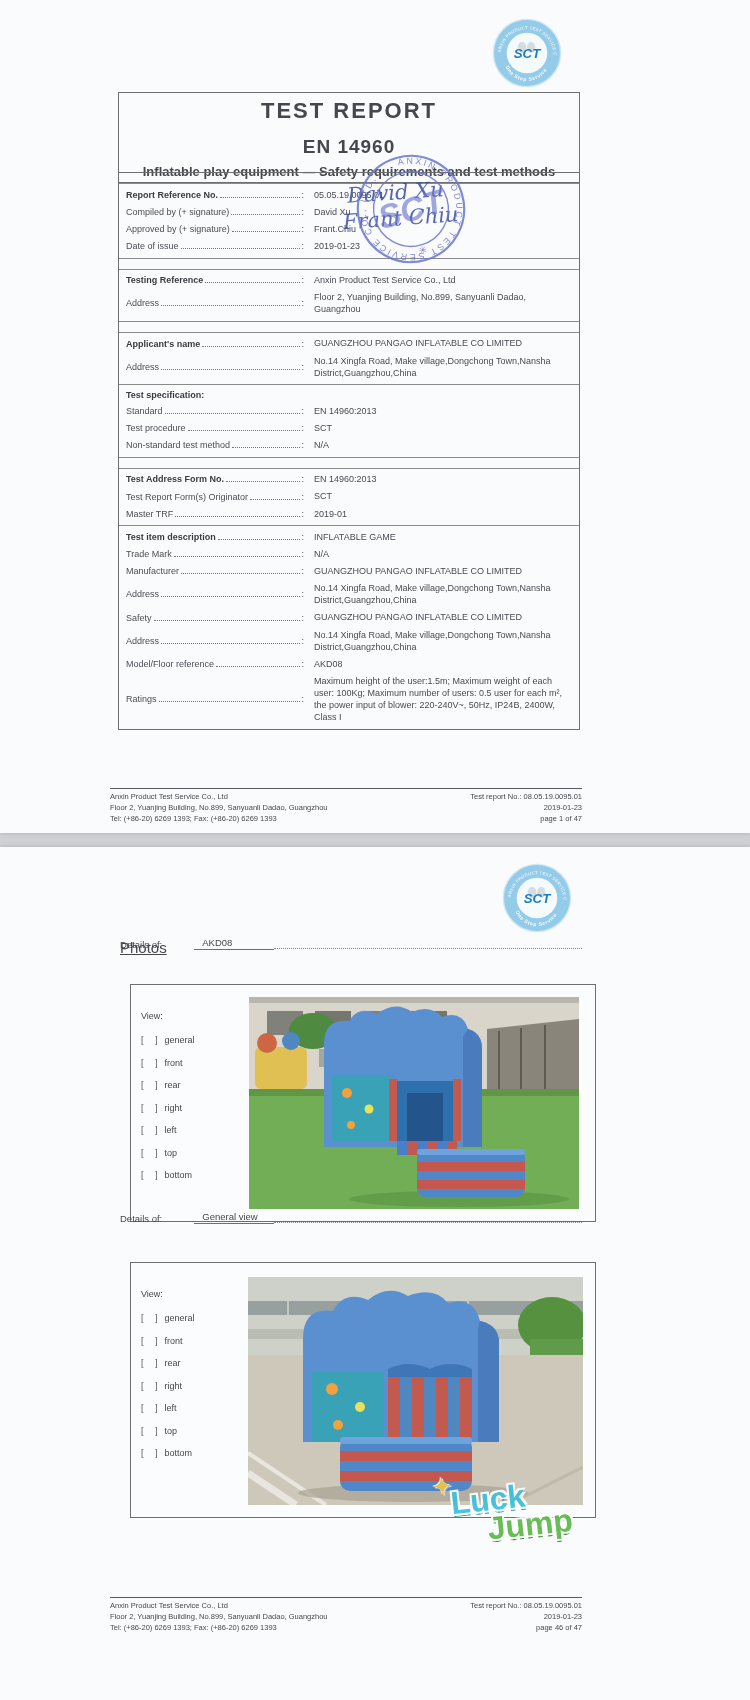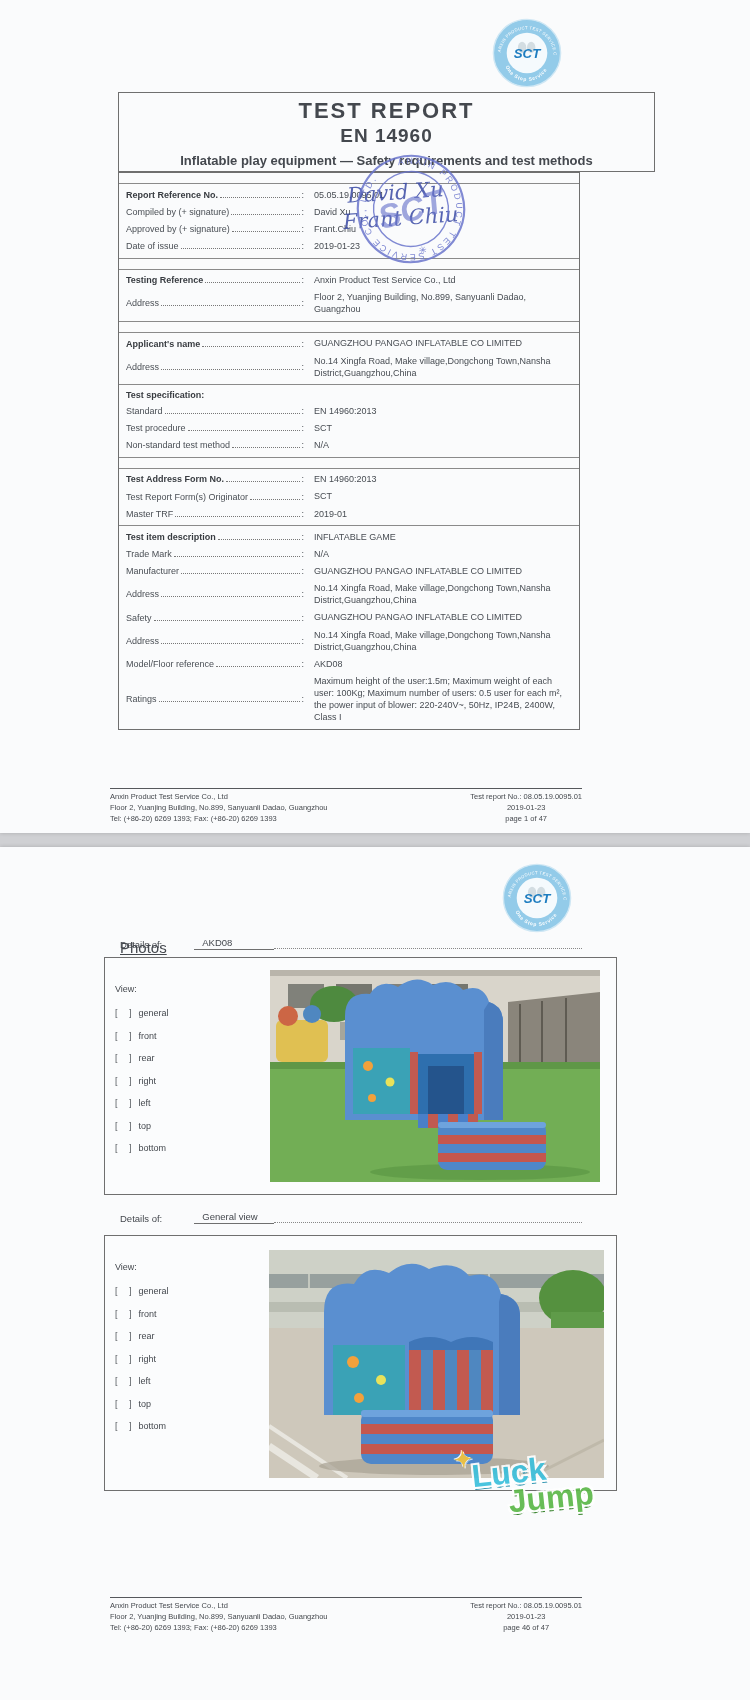--- a/index.html
+++ b/index.html
@@ -13,26 +13,26 @@
   #page1 { height:833px; }
   #page2 { height:853px; margin-top:14px; }
 
   
   .sct-logo { position:absolute; width:70px; height:70px; }
   #page1 .sct-logo { left:492px; top:18px; }
   #page2 .sct-logo { left:502px; top:16px; }
 
   
   .header-box {
-    position:absolute; left:118px; top:92px; width:537px;
+    position:absolute; left:118px; top:92px; width:462px;
     border:1px solid #6f6f6f; text-align:center; padding:5px 20px 3px;
     background:transparent;
   }
   .hb-title { font-size:22px; font-weight:bold; letter-spacing:2px; color:#44484e; }
-  .hb-std { font-size:19px; font-weight:bold; letter-spacing:1px; color:#44484e; margin-top:1px; }
+  .hb-std { font-size:19px; font-weight:bold; letter-spacing:1px; color:#44484e; margin-top:12px; }
   .hb-sub { font-size:13px; font-weight:bold; color:#44484e; margin-top:6px; }
 
   
   .report-table {
     position:absolute; left:118px; top:172px; width:462px;
     border:1px solid #6f6f6f; border-top:1px solid #6f6f6f;
     font-size:9px;
   }
   .t-spacer { height:11px; border-bottom:1px solid #8a8a8a; }
   .t-spacer.top { border-bottom:1px solid #8a8a8a; }
@@ -55,31 +55,31 @@
     transform:rotate(-4deg); }
   .sig1 { font-size:21px; }
   .sig2 { font-size:21px; margin-top:2px; margin-left:-6px; }
 
   
   .doc-footer { position:absolute; left:110px; width:472px; border-top:1.5px solid #55585c; padding-top:3px;
     display:flex; justify-content:space-between; font-size:7.5px; line-height:1.45; color:#45494e; }
   #page1 .doc-footer { top:788px; }
   #page2 .doc-footer { top:750px; }
   .footer-left { }
-  .footer-right { text-align:center;margin-left:12px; }
+  .footer-right { text-align:right;margin-left:12px; }
 
   
   .photos-label { position:absolute; left:120px; top:92px; font-size:15px; color:#44484e;text-decoration:underline; }
   .details-line { position:absolute; left:120px; width:462px; display:flex; align-items:flex-end; font-size:9.5px; color:#44484e; }
   #details1 { top:90px; }
   #details2 { top:364px; }
   .details-value { margin-left:32px; padding:0 8px 1px; border-bottom:1px solid #6f6f6f; min-width:80px; }
   .details-leader { flex:1; border-bottom:1px dotted #888; margin-bottom:1px; }
 
-  .photo-box { position:absolute; left:104px; width:513px; border:1px solid #6f6f6f; background:#fbfcfd; }
+  .photo-box { position:absolute; left:130px; width:466px; border:1px solid #6f6f6f; background:#fbfcfd;margin-top:27px; }
   #photo-box-1 { top:110px; height:238px; }
   #photo-box-2 { top:388px; height:256px; }
   .view-list { position:absolute; left:10px; top:26px; font-size:9px; color:#44484e; }
   .view-heading { margin-bottom:14px; }
   .view-item { display:flex; margin-bottom:12.5px; }
   .cb { letter-spacing:1px; margin-right:6px; color:#54585d; }
   .photo-wrap { position:absolute; }
   #photo-box-1 .photo-wrap { right:16px; top:12px; }
   #photo-box-2 .photo-wrap { right:12px; top:14px; }
 

